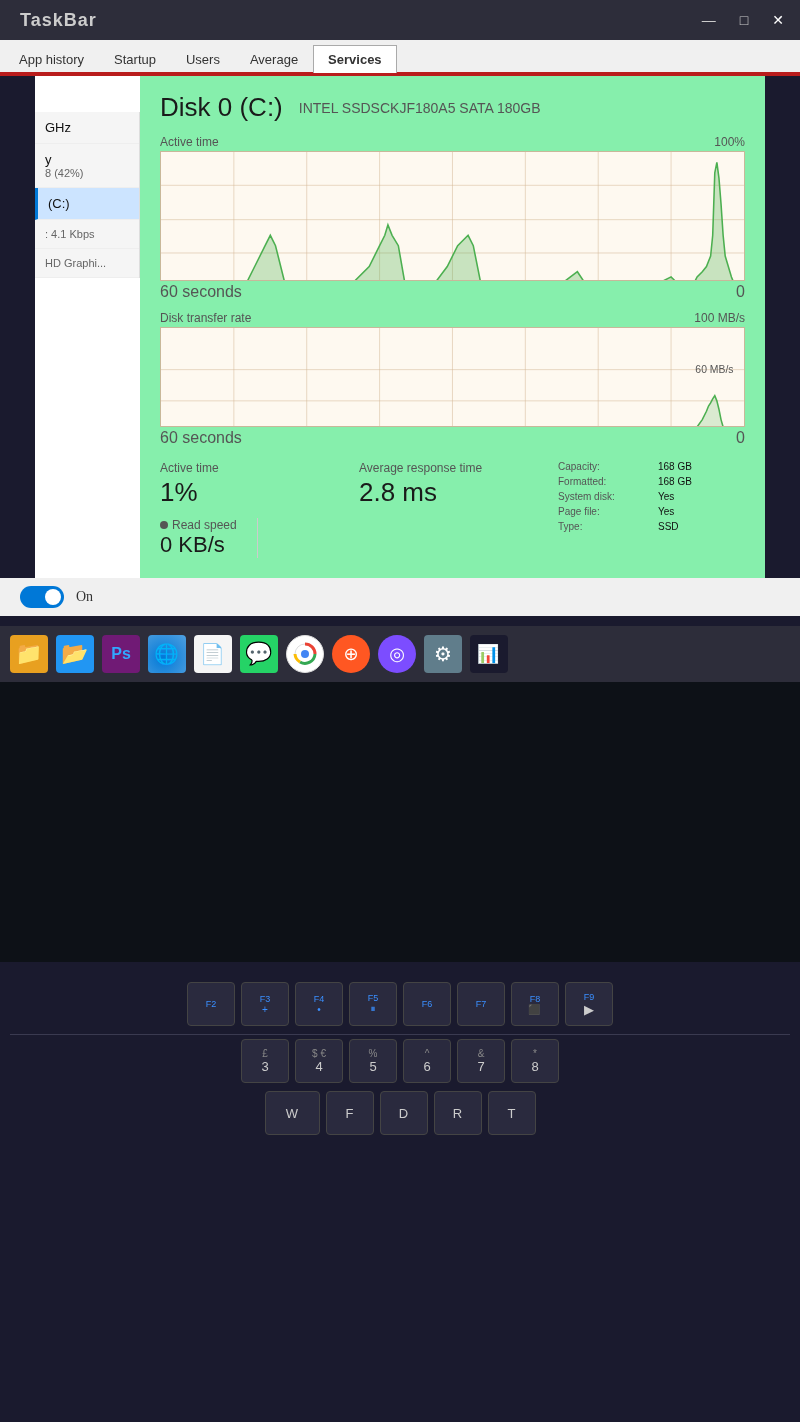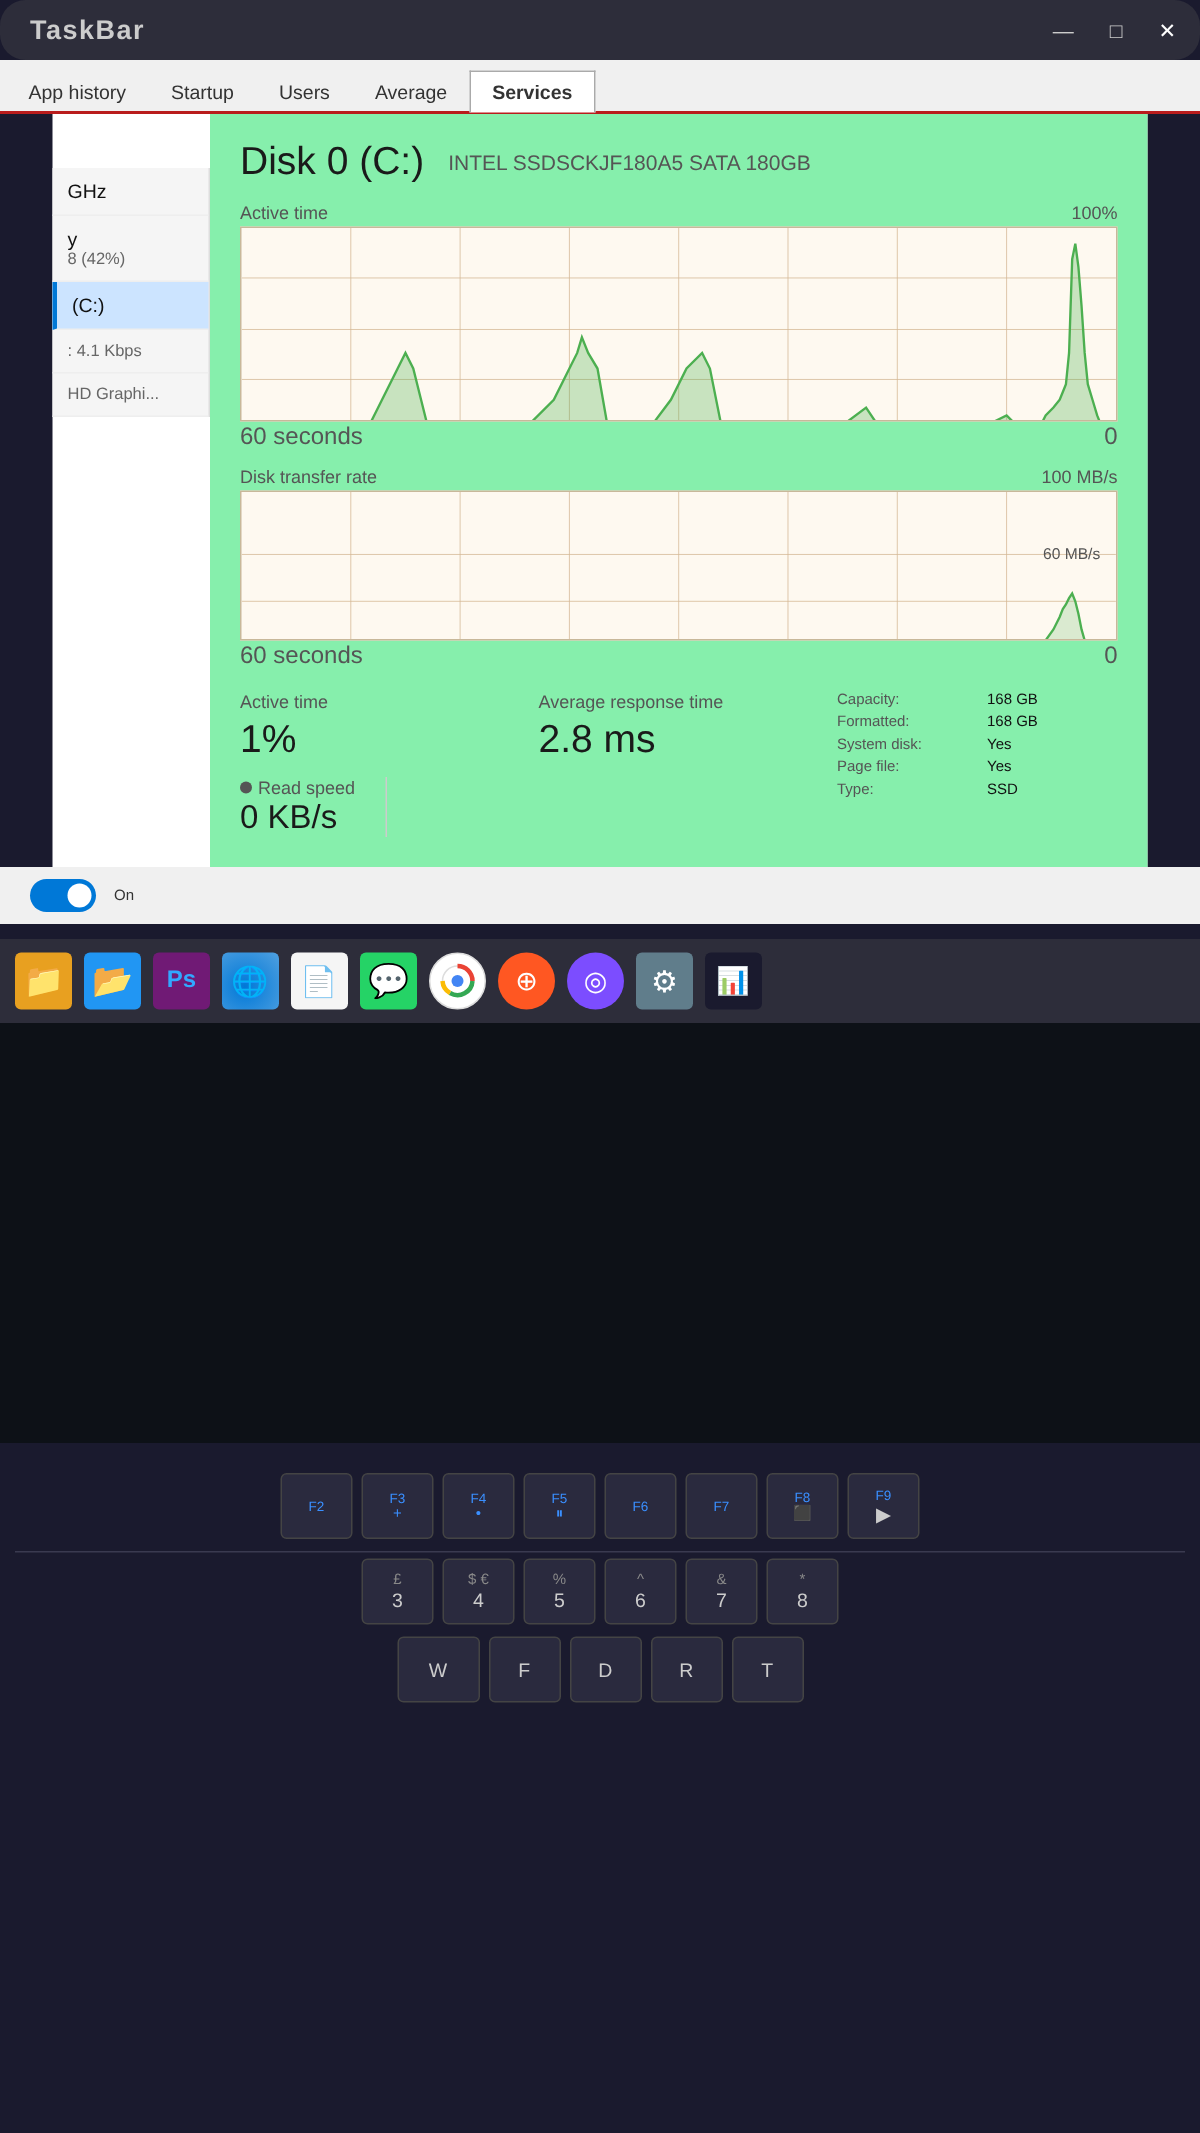--- a/index.html
+++ b/index.html
@@ -11,21 +11,20 @@
       overflow-x: hidden;
     }
 
     
     .top-bar {
       background: #2d2d3a;
       height: 40px;
       display: flex;
       align-items: center;
       padding: 0 10px;
-      border-radius: 17px;
     }
     .top-bar-title {
       color: #ccc;
       font-size: 18px;
       font-weight: bold;
       letter-spacing: 1px;
       margin-left: 10px;
     }
     .window-controls {
       margin-left: auto;
@@ -41,21 +40,21 @@
     }
     .win-btn.close { color: #fff; }
 
     
     .tab-bar {
       background: #f0f0f0;
       display: flex;
       align-items: flex-end;
       padding: 0 4px;
       height: 36px;
-      border-bottom: 2px solid #b91c1c;
+      border-bottom: 4px solid #b91c1c;
     }
     .tab {
       padding: 6px 14px;
       font-size: 13px;
       color: #333;
       cursor: pointer;
       border: 1px solid transparent;
       border-bottom: none;
       background: transparent;
       position: relative;
@@ -209,21 +208,21 @@
     .toggle-switch::after {
       content: '';
       position: absolute;
       right: 3px;
       top: 3px;
       width: 16px;
       height: 16px;
       background: #fff;
       border-radius: 50%;
     }
-    .toggle-label { font-size: 10px; color: #333; }
+    .toggle-label { font-size: 14px; color: #333; font-family: Liberation Serif, serif; }
 
     
     .taskbar {
       background: #2d2d3a;
       height: 56px;
       display: flex;
       align-items: center;
       padding: 0 10px;
       gap: 8px;
       margin-top: 10px;

